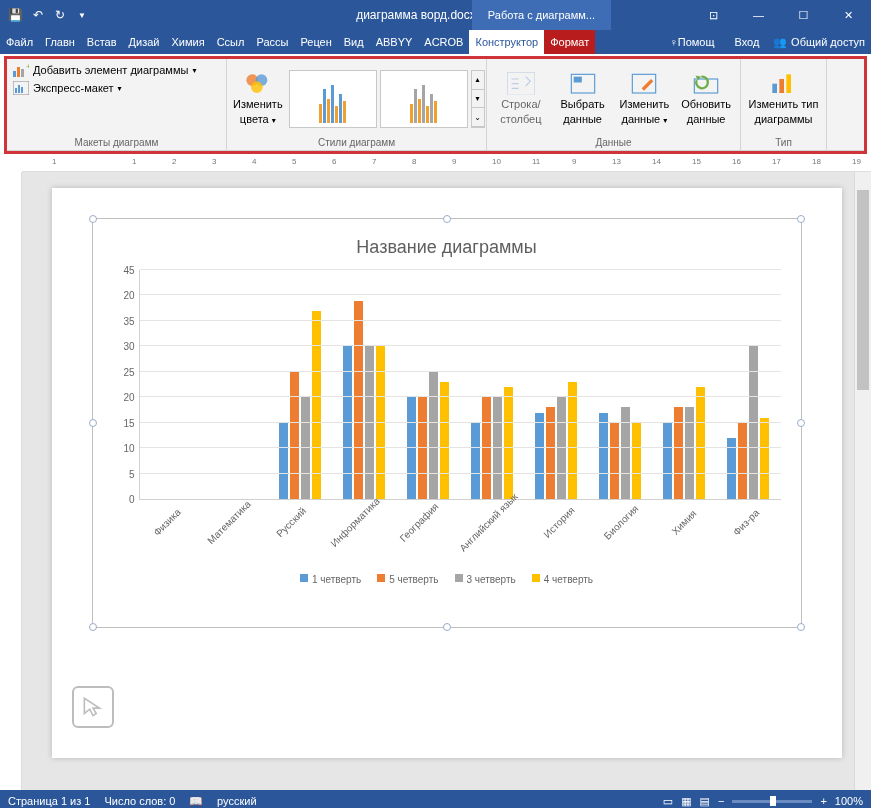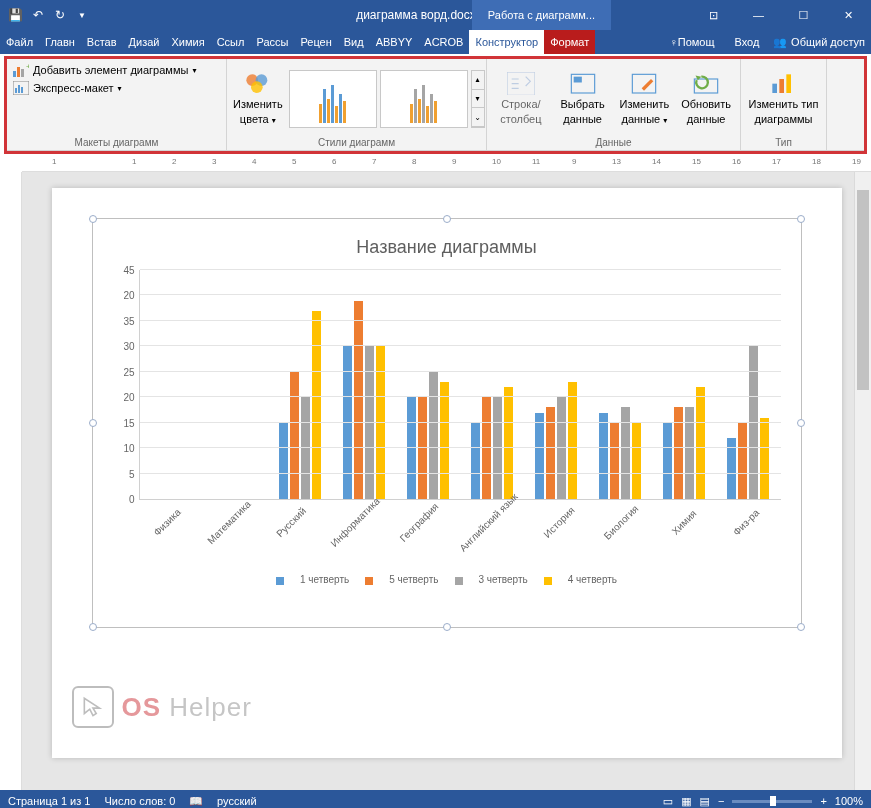--- a/index.html
+++ b/index.html
@@ -61,21 +61,21 @@
 .groups { position: absolute; left: 0; right: 0; bottom: 0; top: 0; display: flex; }
 .group { flex: 1; display: flex; align-items: flex-end; justify-content: center; gap: 2px; }
 .bar { width: 9px; }
 .c1 { background: #5b9bd5; }
 .c2 { background: #ed7d31; }
 .c3 { background: #a5a5a5; }
 .c4 { background: #ffc000; }
 .xaxis { display: flex; margin-left: 26px; }
 .xlabel { flex: 1; font-size: 10px; color: #666; text-align: center; transform: rotate(-45deg) translate(-18px, 8px); transform-origin: top center; white-space: nowrap; height: 50px;}
 .legend { display: flex; justify-content: center; gap: 16px; font-size: 10px; color: #666; margin-top: 24px; }
-.legend-item { display: flex; align-items: flex-end; gap: 16px; }
+.legend-item { display: flex; align-items: flex-start; gap: 4px; }
 .legend-sw { width: 8px; height: 8px; }
 
 
 .vscroll { width: 17px; background: #f0f0f0; border-left: 1px solid #dadada; position: absolute; right: 0; top: 0; bottom: 0; }
 .vscroll .thumb { background: #c2c2c2; position: absolute; left: 2px; right: 2px; top: 18px; height: 200px; }
 
 
 .statusbar { height: 22px; background: #2b579a; color: #fff; display: flex; align-items: center; font-size: 11px; padding: 0 8px; justify-content: space-between; }
 .statusbar .left { display: flex; gap: 14px; text-align: center; }
 .statusbar .right { display: flex; align-items: center; gap: 8px; }
@@ -430,21 +430,20 @@
             </div>
           </div>
       </div>
 
       <div class="watermark">
         <div class="wm-icon">
             <svg viewBox="0 0 24 24" width="26" height="26">
               <path d="M4 4 L4 18 L9 14 L12 20 L15 18 L12 13 L18 13 Z" fill="none" stroke="#888" stroke-width="1.5"></path>
             </svg>
           </div>
-        <div class="wm-text"><span class="os">OS</span> <span class="hlp">Helper</span></div>
       </div>
     </div>
   </div>
   <div class="vscroll">
       <div class="thumb"></div>
     </div>
 </div>
 
 <div class="statusbar">
   <div class="left">

